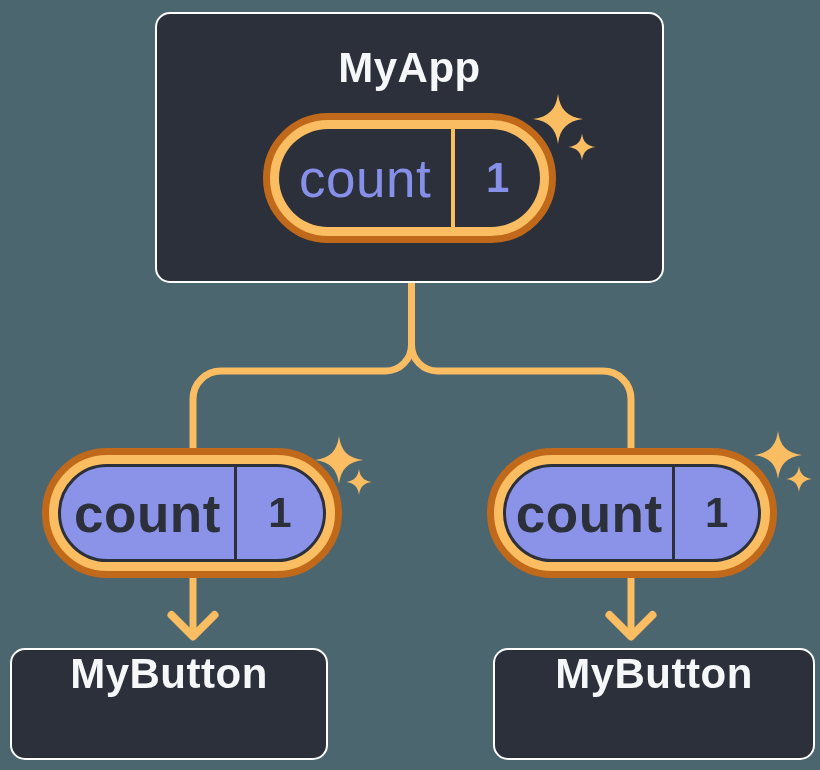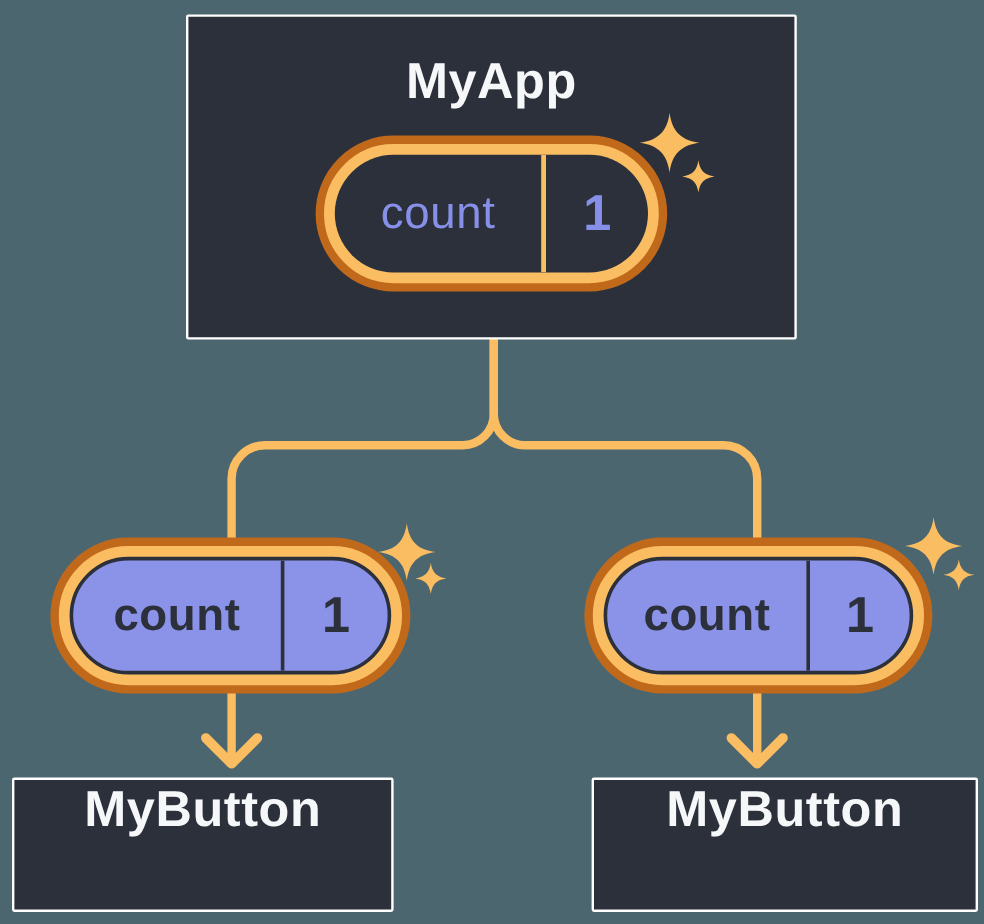--- a/index.html
+++ b/index.html
@@ -7,21 +7,21 @@
     --accent-dark:#C0691B; --accent-light:#FABD62; --pill-fill:#8B93E8;
     --state-text:#8790E8; --dark-text:#2B303B; --light-text:#F6F7F9;
   }
   *{margin:0;padding:0;box-sizing:border-box;}
   html,body{width:820px;height:770px;overflow:hidden;}
   body{background:var(--background);font-family:"Liberation Sans",sans-serif;position:relative;}
   .canvas{position:absolute;inset:0;width:820px;height:770px;}
   .connectors{position:absolute;left:0;top:0;z-index:1;}
   .node{
     position:absolute;background:var(--node-fill);
-    border:2px solid var(--node-border);border-radius:2px;z-index:2;
+    border:2px solid var(--node-border);border-radius:15px;z-index:2;
   }
   .node-root{left:155px;top:12px;width:509px;height:271px;}
   .node-title{
     color:var(--light-text);font-size:42px;font-weight:600;
     text-align:center;padding-top:30px;letter-spacing:.5px;
   }
   .node-leaf{display:flex;justify-content:center;}
   .leaf-left{left:10px;top:648px;width:318px;height:112px;}
   .leaf-right{left:493px;top:648px;width:322px;height:112px;}
   .pill{
@@ -33,21 +33,21 @@
   .pill-left{left:42px;top:448px;width:300px;height:130px;}
   .pill-right{left:487px;top:448px;width:290px;height:130px;}
   .pill-core{
     height:100%;width:100%;border-radius:999px;overflow:hidden;
     display:flex;align-items:stretch;
   }
   .pill-core.dark{background:var(--node-fill);}
   .pill-core.light{background:var(--pill-fill);border:3px solid var(--dark-text);}
   .pill-label{
     flex:1;display:flex;align-items:center;justify-content:center;
-    font-size:38px;letter-spacing:.5px;
+    font-size:53px;letter-spacing:.5px;
   }
   .pill-value{
     width:34%;display:flex;align-items:center;justify-content:center;
     font-size:42px;font-weight:700;
   }
   .dark .pill-label,.dark .pill-value{color:var(--state-text);}
   .dark .pill-value{border-left:4px solid var(--accent-light);}
   .light .pill-label,.light .pill-value{color:var(--dark-text);font-weight:600;}
   .light .pill-value{border-left:3px solid var(--dark-text);font-weight:700;}
   .sparkles{position:absolute;z-index:3;}

